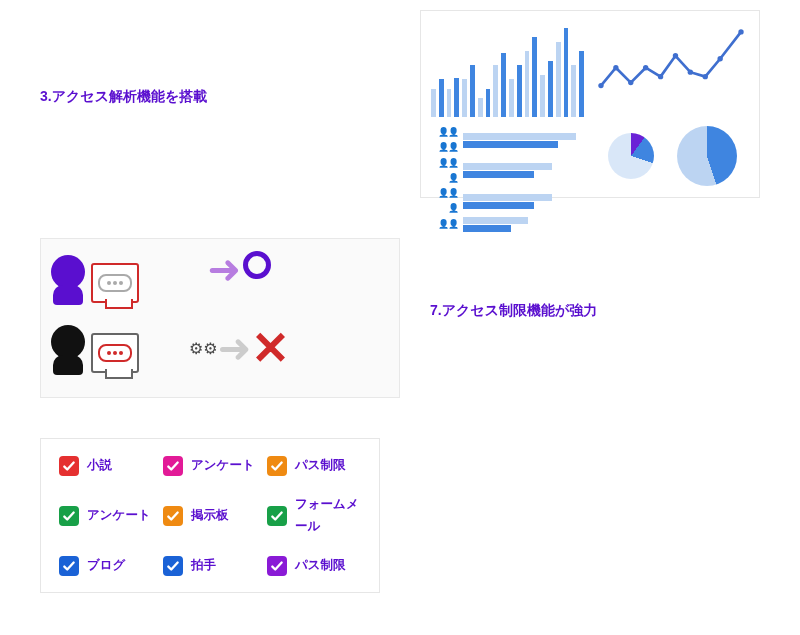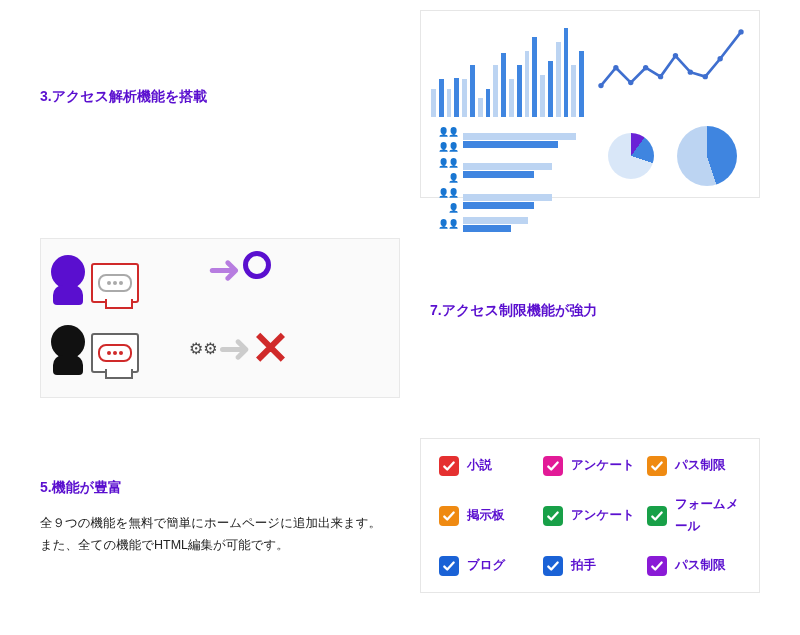--- a/index.html
+++ b/index.html
@@ -299,24 +299,20 @@
         </div>
       </div>
     </div>
   </div>
   <div class="txt">
     <h3>7.アクセス制限機能が強力</h3>
   </div>
 </div>
 
 <div class="row" style="margin-bottom:0">
-  <div class="txt">
-    <h3>5.機能が豊富</h3>
-    <p class="desc">全９つの機能を無料で簡単にホームページに追加出来ます。また、全ての機能でHTML編集が可能です。</p>
-  </div>
   <div class="img">
     <div class="feat-box" id="feat-box">
         <div class="feat">
           <span class="chk c-red">
             <svg viewBox="0 0 24 24" fill="none" stroke="white" stroke-width="4" stroke-linecap="round" stroke-linejoin="round">
               <polyline points="4,13 9,18 20,6"></polyline>
             </svg>
           </span>
           <span>小説</span>
         </div>
@@ -330,41 +326,41 @@
         </div>
         <div class="feat">
           <span class="chk c-org">
             <svg viewBox="0 0 24 24" fill="none" stroke="white" stroke-width="4" stroke-linecap="round" stroke-linejoin="round">
               <polyline points="4,13 9,18 20,6"></polyline>
             </svg>
           </span>
           <span>パス制限</span>
         </div>
         <div class="feat">
+          <span class="chk c-grn">
+            <svg viewBox="0 0 24 24" fill="none" stroke="white" stroke-width="4" stroke-linecap="round" stroke-linejoin="round">
+              <polyline points="4,13 9,18 20,6"></polyline>
+            </svg>
+          </span>
+          <span>アンケート</span>
+        </div>
+        <div class="feat">
           <span class="chk c-org">
             <svg viewBox="0 0 24 24" fill="none" stroke="white" stroke-width="4" stroke-linecap="round" stroke-linejoin="round">
               <polyline points="4,13 9,18 20,6"></polyline>
             </svg>
           </span>
           <span>掲示板</span>
         </div>
         <div class="feat">
           <span class="chk c-grn">
             <svg viewBox="0 0 24 24" fill="none" stroke="white" stroke-width="4" stroke-linecap="round" stroke-linejoin="round">
               <polyline points="4,13 9,18 20,6"></polyline>
             </svg>
           </span>
-          <span>アンケート</span>
-        </div>
-        <div class="feat">
-          <span class="chk c-grn">
-            <svg viewBox="0 0 24 24" fill="none" stroke="white" stroke-width="4" stroke-linecap="round" stroke-linejoin="round">
-              <polyline points="4,13 9,18 20,6"></polyline>
-            </svg>
-          </span>
           <span>フォームメール</span>
         </div>
         <div class="feat">
           <span class="chk c-blu">
             <svg viewBox="0 0 24 24" fill="none" stroke="white" stroke-width="4" stroke-linecap="round" stroke-linejoin="round">
               <polyline points="4,13 9,18 20,6"></polyline>
             </svg>
           </span>
           <span>ブログ</span>
         </div>

